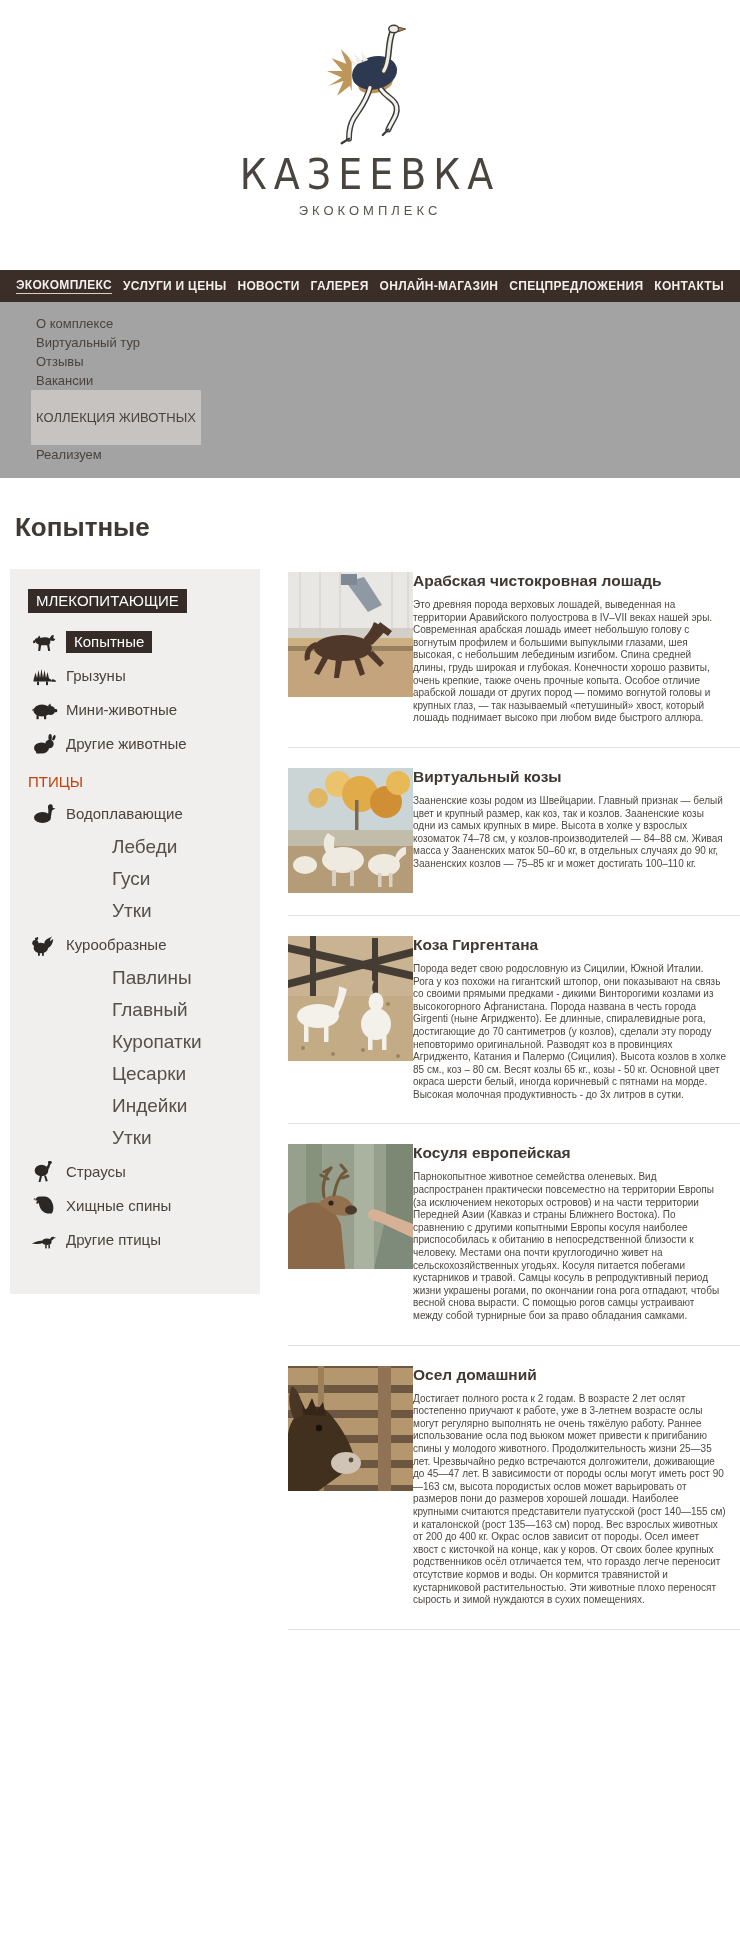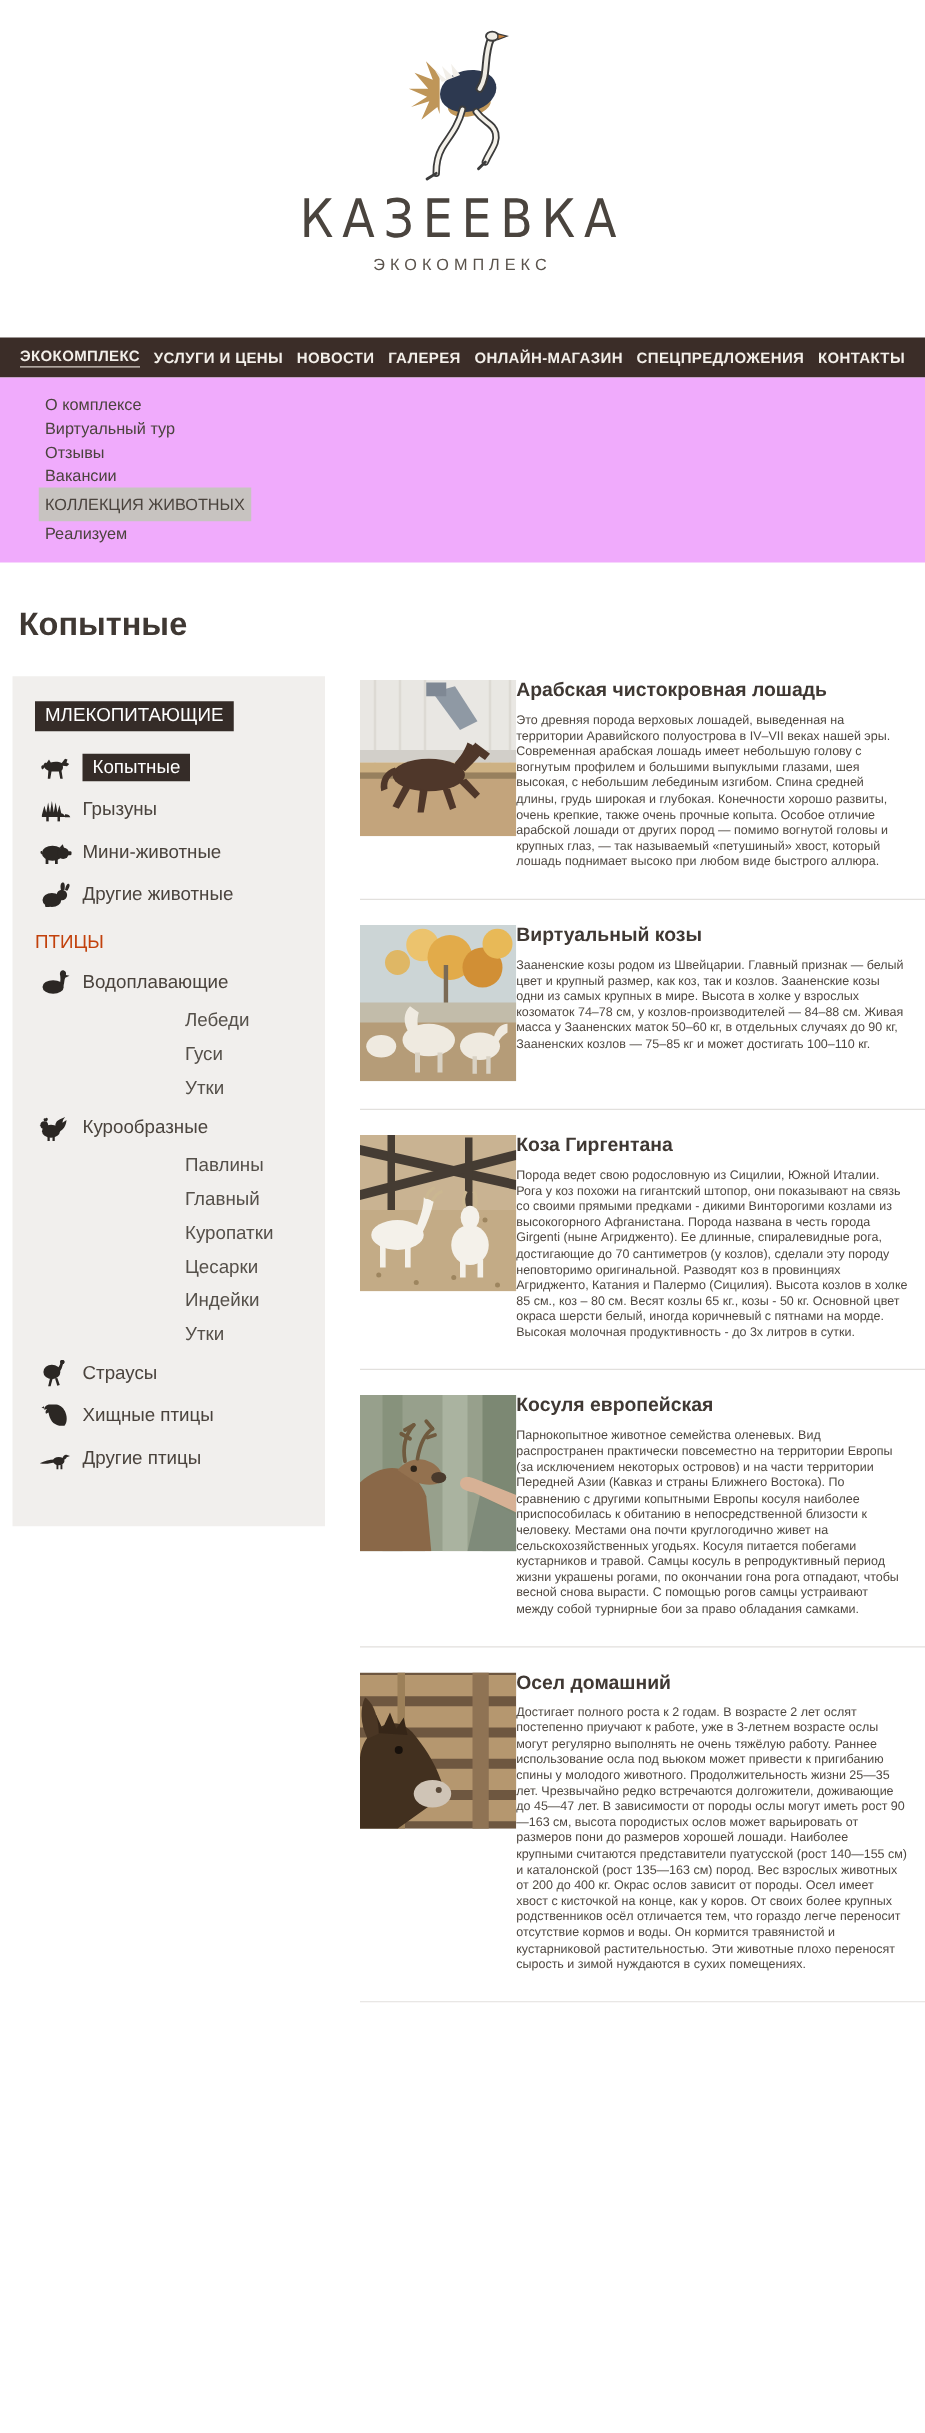--- a/index.html
+++ b/index.html
@@ -21,42 +21,42 @@
   .mainnav {
     background:#3B2D28; height:32px; display:flex;
     justify-content:space-between; align-items:center; padding:0 16px;
   }
   .nav-item {
     color:#f3efe9; font-size:12px; font-weight:bold; letter-spacing:.3px;
     text-decoration:none; cursor:pointer; white-space:nowrap;
   }
   .nav-item.active { border-bottom:1px solid #d8d0c8; padding-bottom:1px; }
   
-  .submenu { background:#f0abfc; padding:12px 0 14px 36px; }
+  .submenu { background:#a3a3a3; padding:12px 0 14px 36px; }
   .submenu a {
     display:table; font-size:13px; line-height:19px; color:#4a433d;
     text-decoration:none; cursor:pointer;
   }
-  .submenu a.highlight { background:#c7c3c0; padding:4px 5px; margin-left:-5px; }
+  .submenu a.highlight { background:#c7c3c0; padding:18px 5px; margin-left:-5px; }
   
   .page-title { font-size:26px; font-weight:bold; color:#3F3833; margin:34px 0 26px 15px; }
   
   .content { display:flex; align-items:flex-start; padding-left:10px; }
   .sidebar { width:250px; flex-shrink:0; background:#F1EFED; padding:20px 0 32px 18px; }
   .sb-box-header {
     display:inline-block; background:#352C28; color:#fff;
     font-size:15px; padding:3px 8px 4px; margin-bottom:6px;
   }
   .sb-item { display:flex; align-items:center; margin:11px 0; min-height:23px; cursor:pointer; }
   .sb-icon { width:32px; display:flex; justify-content:center; flex-shrink:0; }
   .sb-icon svg { fill:#2b2724; }
   .sb-label { font-size:15px; color:#4a433d; margin-left:6px; }
   .sb-label.active { background:#352C28; color:#fff; padding:2px 8px 3px; }
   .sb-section { font-size:15px; color:#c2410c; margin:18px 0 12px; }
-  .sb-sub { margin:10px 0 10px 120px; font-size:15px; color:#55504a; cursor:pointer; }
+  .sb-sub { margin:10px 0 10px 84px; font-size:19px; color:#55504a; cursor:pointer; }
   
   .entries { margin-left:28px; width:452px; }
   .entry { display:flex; padding:20px 0 22px; border-bottom:1px solid #e2e0dd; }
   .entry:first-child { padding-top:3px; }
   .thumb { width:125px; height:125px; flex-shrink:0; display:block; }
   .entry-body { width:313px; }
   .entry-body h3 { font-size:15.5px; color:#3F3833; margin:0 0 9px; }
   .entry-body p { font-size:10px; line-height:1.26; margin:0; color:#4f4841; }
 </style>
 </head>
@@ -207,21 +207,21 @@
       <span class="sb-label">Страусы</span>
     </div>
 
     <div class="sb-item">
       <span class="sb-icon">
         <svg width="25" height="21" viewBox="0 0 25 21">
             <path d="M8 1.6 C5 1.6 3.4 3.6 3.4 5.8 L5.6 5.2 C4.2 6.8 4.2 8 4.8 9 L6.8 8 C7.8 14 10.4 17.4 15.4 18.6 L19.6 18.6 C21.6 16.4 22 12 20.4 8 C19.2 4.8 16.6 2 13 1.6 Z"></path>
             <path d="M3.2 3 L1.2 4.2 3.4 4.8 Z"></path>
           </svg>
       </span>
-      <span class="sb-label">Хищные птицы</span>
+      <span class="sb-label">Хищные спины</span>
     </div>
 
     <div class="sb-item">
       <span class="sb-icon">
         <svg width="27" height="20" viewBox="0 0 27 20">
             <path d="M.8 13.6 C5 11.4 9.4 10.4 13.4 10.6 L13.4 12.8 C9.4 13.8 5 14.6 .8 13.6 Z"></path>
             <ellipse cx="16" cy="11.8" rx="4.6" ry="3.3"></ellipse>
             <path d="M19 9.6 C19.6 7.4 21.2 6.4 22.6 7 L25 7.8 22.4 8.8 C21.6 10.2 20.6 10.8 19.4 11 Z"></path>
             <rect x="14.2" y="14.8" width="1.5" height="3.6"></rect>
             <rect x="17.4" y="14.5" width="1.5" height="3.9"></rect>

